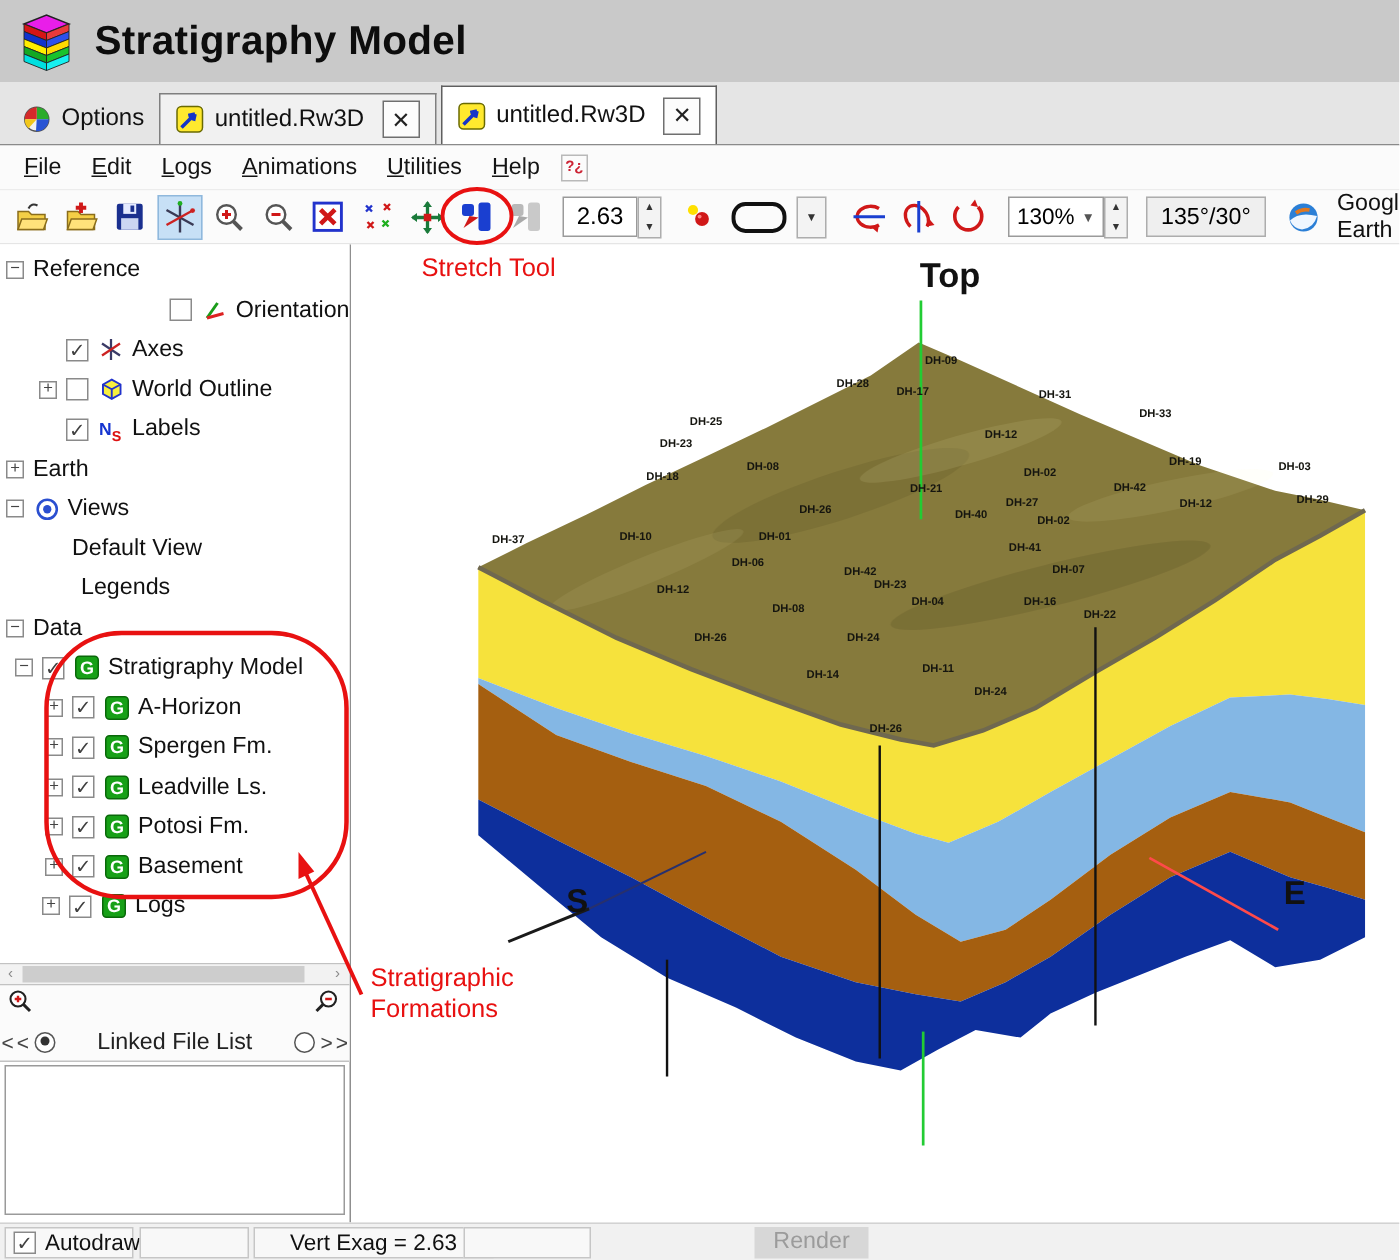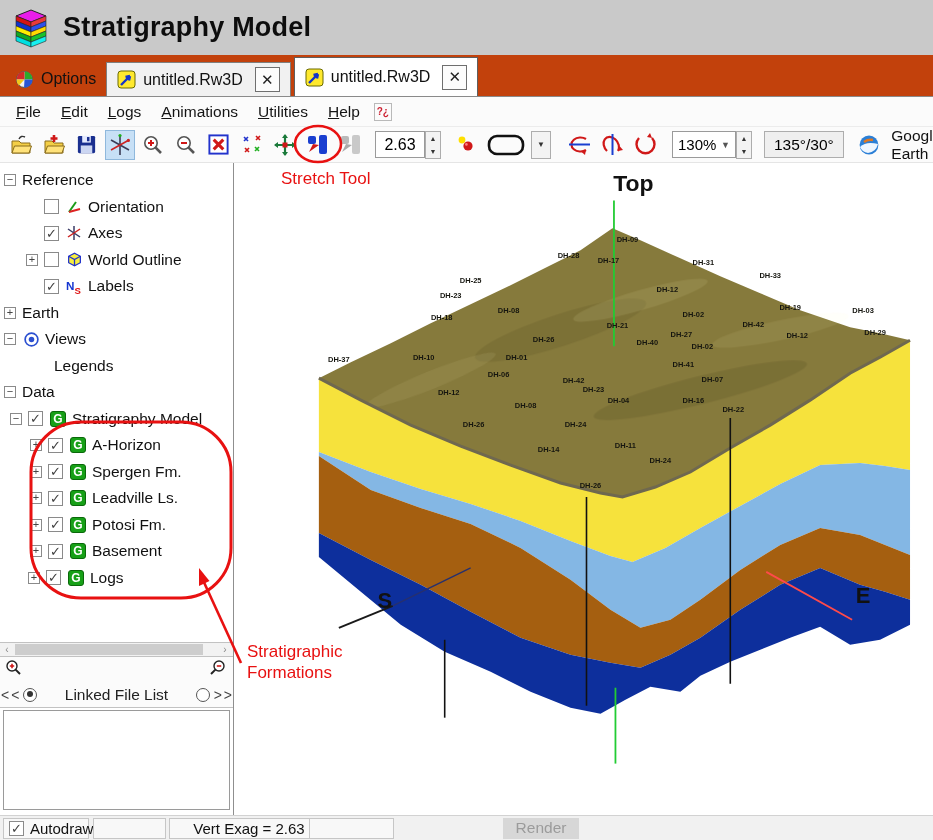--- a/index.html
+++ b/index.html
@@ -4,21 +4,21 @@
 <style>
   * { box-sizing: border-box; margin: 0; padding: 0; }
   html,body { width: 933px; height: 840px; }
   body { position: relative; font-family: "Liberation Sans", sans-serif; background: #fff; overflow: hidden; }
 
   
   .titlebar { position:absolute; left:0; top:0; width:933px; height:55px; background:#c9c9c9; display:flex; align-items:center; gap:12px; padding-left:9px; }
   .title { font-size:27px; font-weight:bold; color:#0d0d0d; letter-spacing:.2px; }
 
   
-  .tabbar { position:absolute; left:0; top:55px; width:933px; height:42px; background:#c2410c; display:flex; align-items:flex-end; padding-left:5px; border-bottom:1px solid #8a8a8a; }
+  .tabbar { position:absolute; left:0; top:55px; width:933px; height:42px; background:#e5e5e5; display:flex; align-items:flex-end; padding-left:5px; border-bottom:1px solid #8a8a8a; }
   .tab { display:flex; align-items:center; gap:7px; padding:0 10px; height:34px; font-size:16px; color:#111; }
   .tab.boxed { background:#f1f1f1; border:1px solid #7f7f7f; border-bottom:none; margin-right:3px; }
   .tab.active { background:#ffffff; height:39px; border:1px solid #5f5f5f; border-bottom:none; }
   .closebox { width:25px; height:25px; border:1px solid #6f6f6f; background:#fcfcfc; display:flex; align-items:center; justify-content:center; font-size:15px; color:#222; margin-left:5px; }
 
   
   .menubar { position:absolute; left:0; top:97px; width:933px; height:30px; background:#fbfbfb; display:flex; align-items:center; padding-left:6px; border-bottom:1px solid #ececec; }
   .menu-item { display:inline-block; padding:20px 10px; font-size:15.5px; color:#141414; }
   .menu-item::first-letter { text-decoration: underline; }
   .help-mini { width:18px; height:18px; border:1px solid #b9b9b9; color:#c23; font-size:10px; font-weight:bold; display:flex; align-items:center; justify-content:center; margin-left:4px; }
@@ -266,21 +266,21 @@
   </div>
   <div class="ge-label">Google Earth</div>
 </div>
 
 <div class="leftcol">
   <div class="tree" id="tree">
       <div class="tree-row" style="padding-left: 4px;">
         <span class="expander">−</span>
         <span>Reference</span>
       </div>
-      <div class="tree-row" style="padding-left: 26px;">
+      <div class="tree-row" style=" justify-content: flex-end;">
         <span class="exp-sp"></span>
         <span class="cb"></span>
         <span class="tree-icon">
           <svg width="16" height="16" viewBox="0 0 16 16">
             <path d="M3,13 L10,3" stroke="#1a9c1a" stroke-width="2" fill="none"></path>
             <path d="M3,13 L14,10" stroke="#d22" stroke-width="2" fill="none"></path>
           </svg>
         </span>
         <span>Orientation</span>
       </div>
@@ -324,20 +324,23 @@
       </div>
       <div class="tree-row" style="padding-left: 4px;">
         <span class="expander">−</span>
         <span class="tree-icon">
           <svg width="17" height="17" viewBox="0 0 16 16">
             <circle cx="8" cy="8" r="6" fill="none" stroke="#2b4fd0" stroke-width="1.6"></circle>
             <circle cx="8" cy="8" r="2.6" fill="#2b4fd0"></circle>
           </svg>
         </span>
         <span>Views</span>
+      </div>
+      <div class="tree-row" style="padding-left: 48px;">
+        <span>Default View</span>
       </div>
       <div class="tree-row" style="padding-left: 26px; margin-left: 28px;">
         <span>Legends</span>
       </div>
       <div class="tree-row" style="padding-left: 4px;">
         <span class="expander">−</span>
         <span>Data</span>
       </div>
       <div class="tree-row" style="padding-left: 10px;">
         <span class="expander">−</span>

